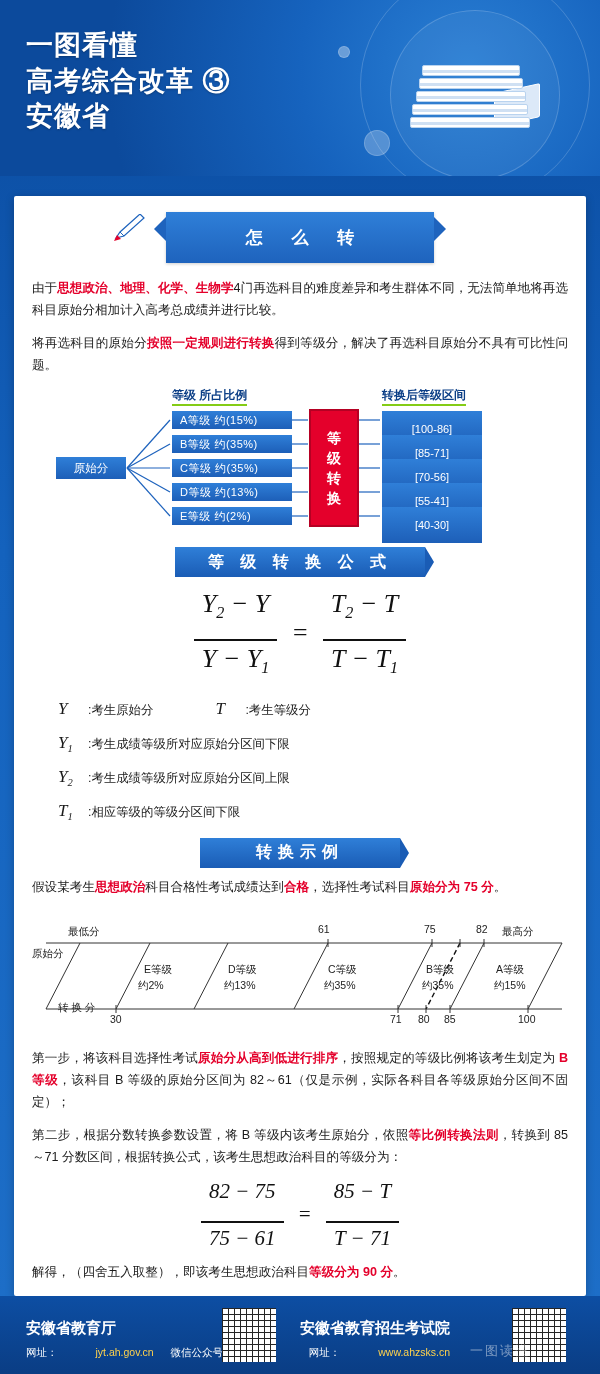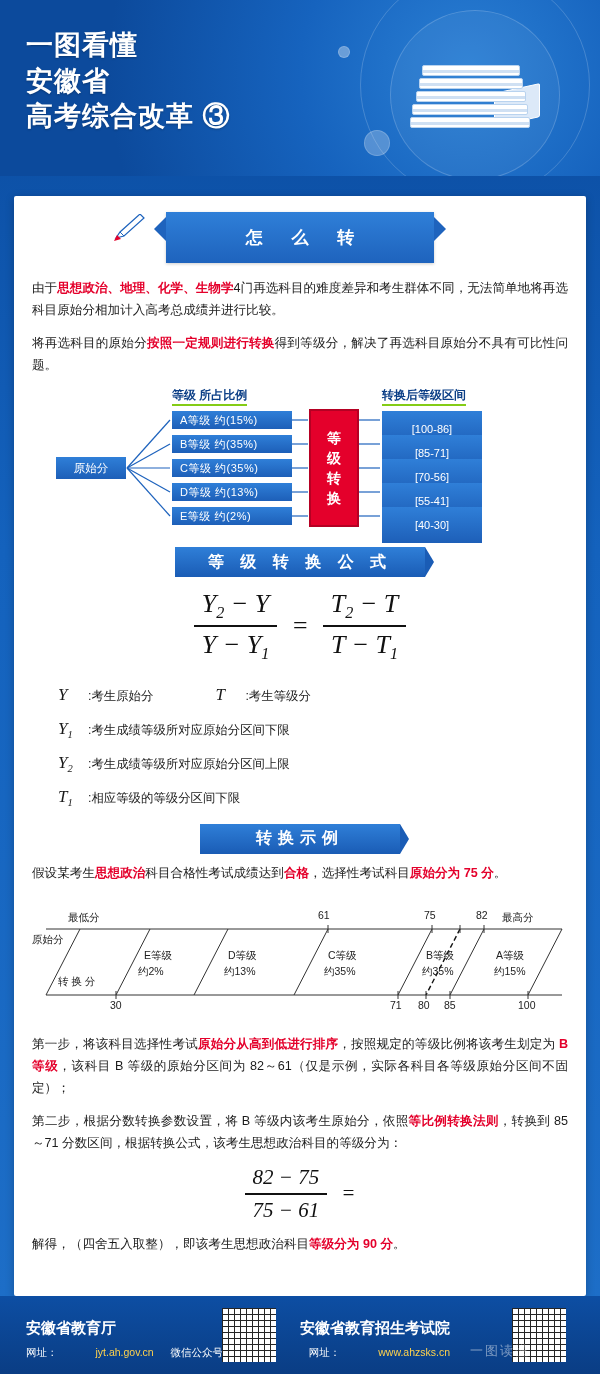--- a/index.html
+++ b/index.html
@@ -141,21 +141,21 @@
   .titlebar.short { width: 200px; }
 
   .formula {
     display: flex; align-items: center; justify-content: center;
     gap: 14px; margin: 12px 0 14px 0;
     font-family: "Liberation Serif", serif; font-style: italic; font-size: 26px;
     color: #111;
   }
   .frac { display: inline-flex; flex-direction: column; align-items: center; }
   .frac .num { padding: 0 8px 3px 8px; }
-  .frac .den { padding: 3px 8px 0 8px; border-top: 2px solid #111; }
+  .frac .den { padding: 3px 8px 0 8px; border-top: 2px solid #111; margin-top: 14px; }
   sub { font-size: 0.62em; font-style: italic; }
 
   .legend { margin: 2px 0 8px 26px; }
   .legend .row {
     display: flex; align-items: baseline; font-size: 12.4px; color: #1b1b1b;
     line-height: 2.0;
   }
   .legend .sym {
     font-family: "Liberation Serif", serif; font-style: italic; font-size: 17px;
     width: 30px; display: inline-block;
@@ -198,22 +198,22 @@
 <div class="page">
 
   <div class="header">
     <div class="circ c1"></div>
     <div class="circ c2"></div>
     <div class="circ c3"></div>
     <div class="circ c4"></div>
 
     <div class="htitle">
       <div>一图看懂</div>
+      <div>高考综合改革 ③</div>
       <div>安徽省</div>
-      <div>高考综合改革 ③</div>
     </div>
 
     <div class="books">
       <div class="bk-open"></div>
       <div class="book bk5"></div>
       <div class="book bk4"></div>
       <div class="book bk3"></div>
       <div class="book bk2"></div>
       <div class="book bk1"></div>
     </div>
@@ -377,21 +377,21 @@
         <line x1="84" y1="88" x2="84" y2="96" stroke="#333"></line>
         <line x1="366" y1="88" x2="366" y2="96" stroke="#333"></line>
         <line x1="394" y1="88" x2="394" y2="96" stroke="#333"></line>
         <line x1="418" y1="88" x2="418" y2="96" stroke="#333"></line>
         <line x1="496" y1="88" x2="496" y2="96" stroke="#333"></line>
       </svg>
 
       <span class="chlabel" style="left:36px; top:8px;">最低分</span>
       <span class="chlabel" style="left:470px; top:8px;">最高分</span>
       <span class="chlabel" style="left:0px; top:30px;">原始分</span>
-      <span class="chlabel" style="left:26px; top:72px;">转 换 分</span>
+      <span class="chlabel" style="left:26px; top:84px;">转 换 分</span>
 
       <span class="chlabel" style="left:286px; top:6px;">61</span>
       <span class="chlabel" style="left:392px; top:6px;">75</span>
       <span class="chlabel" style="left:444px; top:6px;">82</span>
 
       <span class="chlabel" style="left:78px; top:96px;">30</span>
       <span class="chlabel" style="left:358px; top:96px;">71</span>
       <span class="chlabel" style="left:386px; top:96px;">80</span>
       <span class="chlabel" style="left:412px; top:96px;">85</span>
       <span class="chlabel" style="left:486px; top:96px;">100</span>
@@ -415,20 +415,24 @@
     <p class="body">
       <span>第二步，根据分数转换参数设置，将 B 等级内该考生原始分，依照</span><span class="em-red">等比例转换法则</span><span>，转换到 85～71 分数区间，根据转换公式，该考生思想政治科目的等级分为：</span>
     </p>
 
     <div class="formula" style="font-size:21px; margin:6px 0 10px 0;">
       <div class="frac">
         <div class="num">82 − 75</div>
         <div class="den">75 − 61</div>
       </div>
       <div>=</div>
+      <div class="frac">
+        <div class="num">85 − T</div>
+        <div class="den">T − 71</div>
+      </div>
     </div>
 
     <p class="body">
       <span>解得，（四舍五入取整），即该考生思想政治科目</span><span class="em-red">等级分为 90 分</span><span>。</span>
     </p>
 
   </div>
 
   <div class="footer">
     <div class="fcol" style="left:26px; top:18px;">

